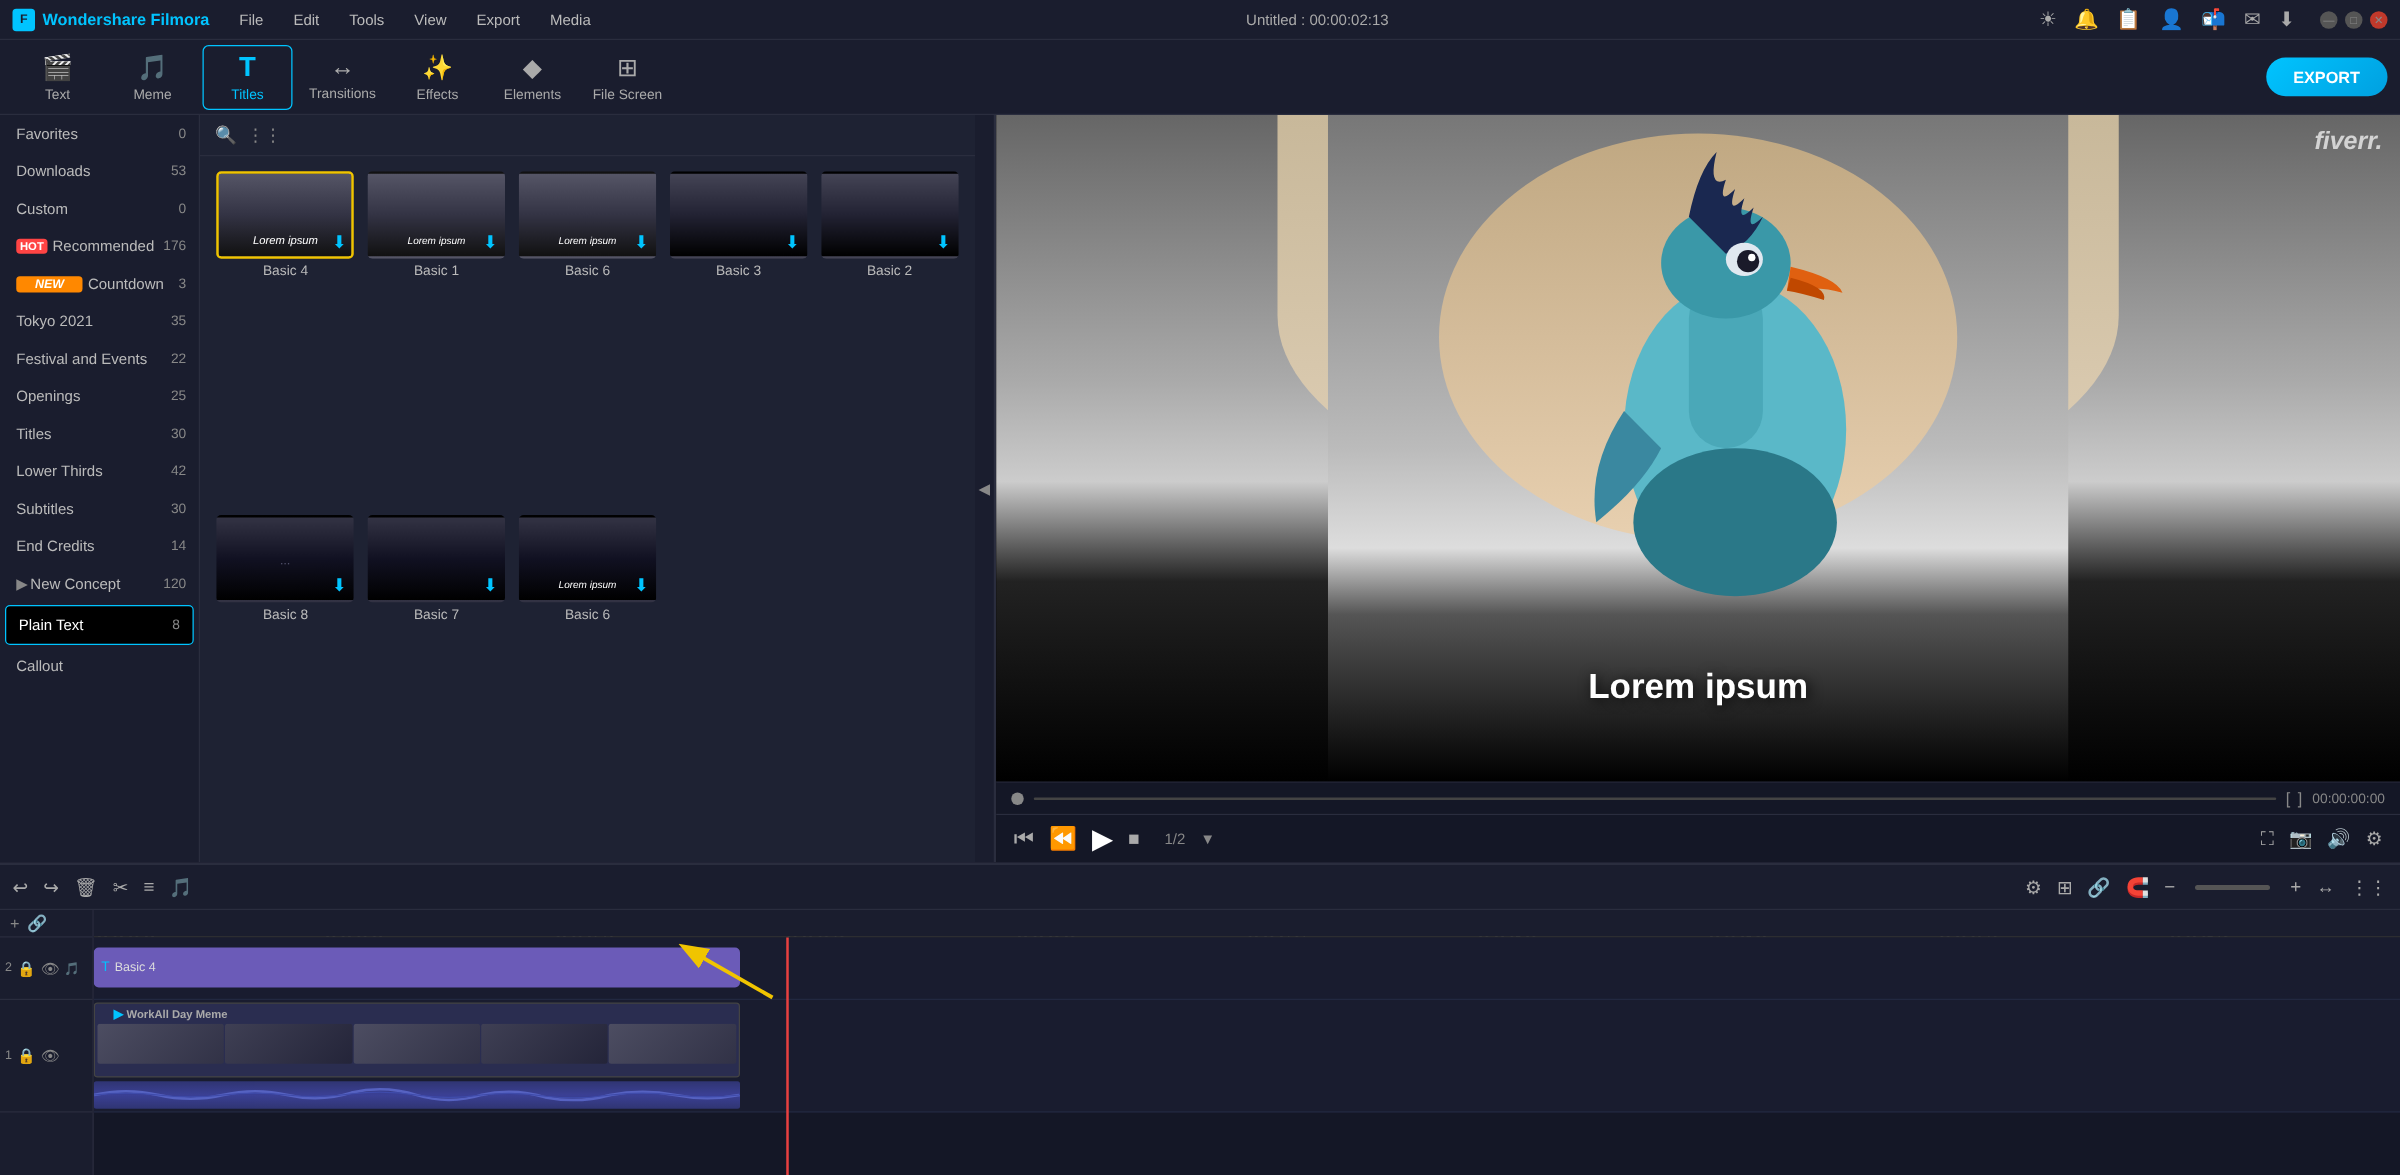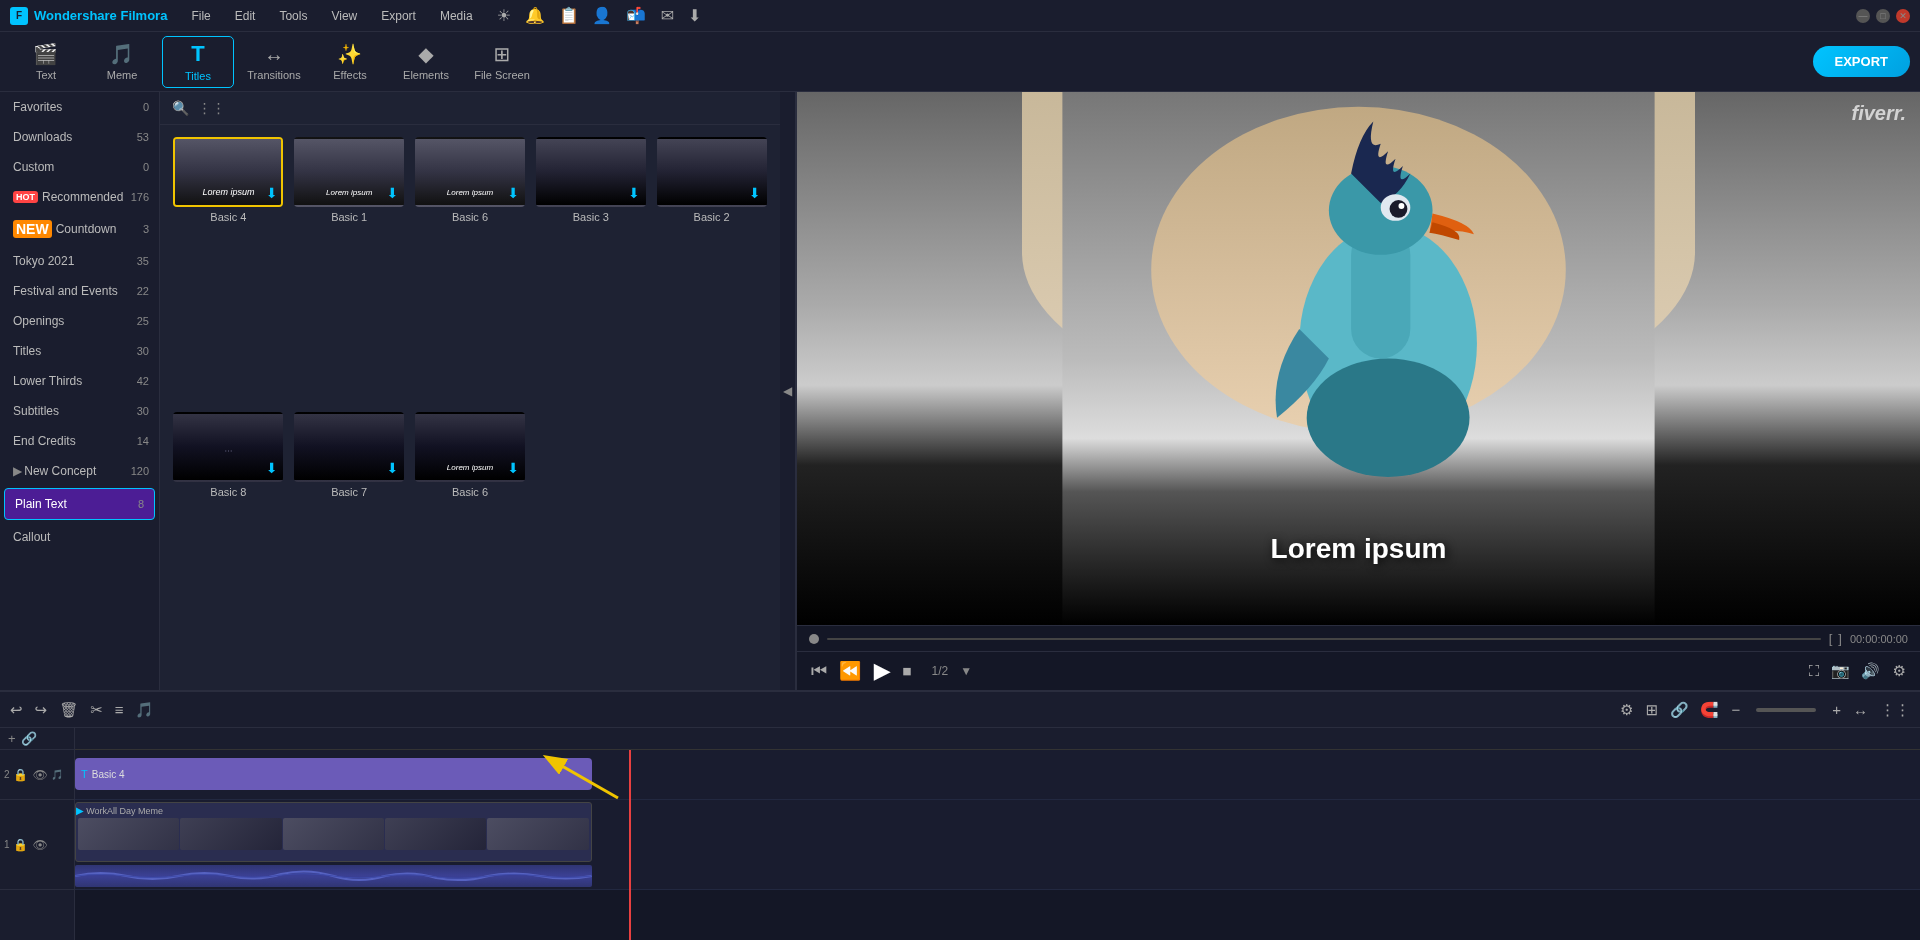--- a/index.html
+++ b/index.html
@@ -24,21 +24,21 @@
     .tool-icon { font-size: 20px; }
     .export-btn { margin-left: auto; background: linear-gradient(135deg, #00c4ff, #00a0e0); color: #fff; border: none; border-radius: 20px; padding: 8px 22px; font-size: 13px; font-weight: bold; cursor: pointer; }
     .toolbar-spacer { flex: 1; }
 
     
     .sidebar { width: 160px; background: #1a1d2e; border-right: 1px solid #2a2d3e; overflow-y: auto; flex-shrink: 0; }
     .sidebar-item { display: flex; align-items: center; padding: 8px 10px; cursor: pointer; position: relative; border-left: 3px solid transparent; }
     .sidebar-label { flex: 1; color: #bbb; font-size: 12px; }
     .sidebar-count { color: #888; font-size: 11px; margin-left: 4px; }
     .hot-badge { background: #ff4444; color: #fff; font-size: 9px; font-weight: bold; padding: 1px 3px; border-radius: 3px; margin-right: 4px; }
-    .new-badge { background: #ff8800; color: #fff; font-size: 14px; font-weight: bold; padding: 1px 3px; border-radius: 3px; margin-right: 4px; }
+    .new-badge { background: #ff8800; color: #fff; font-size: 10px; font-weight: bold; padding: 1px 15px; border-radius: 3px; margin-right: 4px; font-style: italic; }
 
     
     .content-area { flex: 1; background: #1e2233; overflow: hidden; display: flex; flex-direction: column; }
     .search-bar { display: flex; align-items: center; padding: 8px 12px; border-bottom: 1px solid #2a2d3e; gap: 8px; }
     .search-input { flex: 1; background: #252840; border: 1px solid #333654; border-radius: 4px; color: #ccc; padding: 5px 10px; font-size: 12px; outline: none; }
     .search-icon { color: #888; font-size: 14px; }
     .grid-icon { color: #888; font-size: 14px; cursor: pointer; }
     .thumbnails-grid { display: grid; grid-template-columns: repeat(5, 1fr); gap: 8px; padding: 12px; overflow-y: auto; flex: 1; }
     .thumb-item { display: flex; flex-direction: column; align-items: center; cursor: pointer; }
     .thumb-img { width: 110px; height: 70px; background: #2a2d3e; border-radius: 4px; overflow: hidden; position: relative; border: 2px solid transparent; }
@@ -64,20 +64,21 @@
     <span>Wondershare Filmora</span>
   </div>
   <div class="menu-items">
     <span class="menu-item">File</span>
     <span class="menu-item">Edit</span>
     <span class="menu-item">Tools</span>
     <span class="menu-item">View</span>
     <span class="menu-item">Export</span>
     <span class="menu-item">Media</span>
   </div>
+  <div class="title-bar-center">Untitled : 00:00:02:13</div>
   <div class="top-icons">
     <span class="top-icon">☀</span>
     <span class="top-icon">🔔</span>
     <span class="top-icon">📋</span>
     <span class="top-icon">👤</span>
     <span class="top-icon">📬</span>
     <span class="top-icon">✉</span>
     <span class="top-icon">⬇</span>
   </div>
   <div class="window-controls">
@@ -172,21 +173,21 @@
       </div>
       <div class="sidebar-item">
         <span class="sidebar-label">End Credits</span>
         <span class="sidebar-count">14</span>
       </div>
       <div class="sidebar-item">
         <span style="color:#888; font-size:12px; margin-right:2px;">▶</span>
         <span class="sidebar-label">New Concept</span>
         <span class="sidebar-count">120</span>
       </div>
-      <div class="sidebar-item" style="border: 1.5px solid #00c4ff; border-radius: 4px; margin: 2px 4px; background:#4c1d95;">
+      <div class="sidebar-item" style="border: 1.5px solid #00c4ff; border-radius: 4px; margin: 2px 4px; background:#000000;">
         <span class="sidebar-label" style="color:#fff;">Plain Text</span>
         <span class="sidebar-count">8</span>
       </div>
       <div class="sidebar-item">
         <span class="sidebar-label">Callout</span>
       </div>
     </div>
 
     <div style="display:flex; flex:1; overflow:hidden;">
 
@@ -430,21 +431,21 @@
           <div style="height:50px; border-bottom:1px solid #222840; position:relative; background:#191c2f;">
             <div style="position:absolute; left:0; top:8px; width:28%; height:32px; background:#6b5bb8; border-radius:4px; display:flex; align-items:center; padding:0 6px; font-size:10px; color:#ddd; overflow:hidden; cursor:pointer;">
               <span style="font-size:11px; margin-right:4px; color:#00c4ff;">T</span>
               <span>Basic 4</span>
             </div>
           </div>
 
           <div style="height:90px; border-bottom:1px solid #222840; position:relative; background:#191c2f;">
 
             <div style="position:absolute; left:0; top:2px; width:28%; height:60px; background:#2a2d50; border-radius:3px; border:1px solid #444; overflow:hidden; cursor:pointer;">
-              <div style="font-size:9px; color:#aaa; padding:2px 0; white-space:nowrap; overflow:hidden;">
+              <div style="font-size:9px; color:#aaa; padding:2px 15px; white-space:nowrap; overflow:hidden;font-weight:bold;">
                 <span style="font-size:10px; color:#00c4ff;">▶</span>
                 <span>WorkAll Day Meme</span>
               </div>
 
               <div style="display:flex; gap:1px; padding:0 2px; height:38px; overflow:hidden;">
                 <div style="flex:1; background:linear-gradient(135deg,#556 0%,#334 100%); border-radius:2px; min-width:28px; height:32px; opacity:0.8;"></div>
                 <div style="flex:1; background:linear-gradient(135deg,#445 0%,#223 100%); border-radius:2px; min-width:28px; height:32px; opacity:0.8;"></div>
                 <div style="flex:1; background:linear-gradient(135deg,#556 0%,#334 100%); border-radius:2px; min-width:28px; height:32px; opacity:0.8;"></div>
                 <div style="flex:1; background:linear-gradient(135deg,#445 0%,#223 100%); border-radius:2px; min-width:28px; height:32px; opacity:0.8;"></div>
                 <div style="flex:1; background:linear-gradient(135deg,#556 0%,#334 100%); border-radius:2px; min-width:28px; height:32px; opacity:0.8;"></div>

